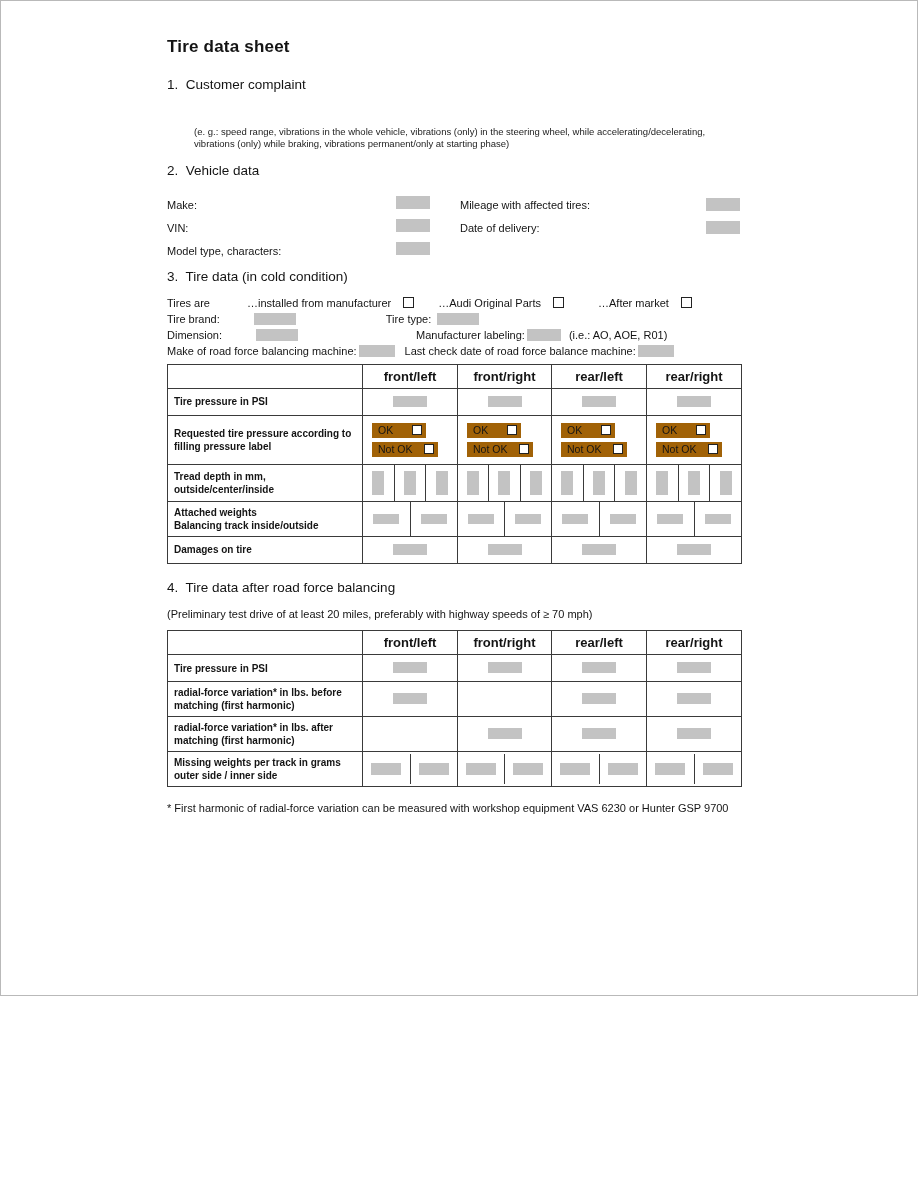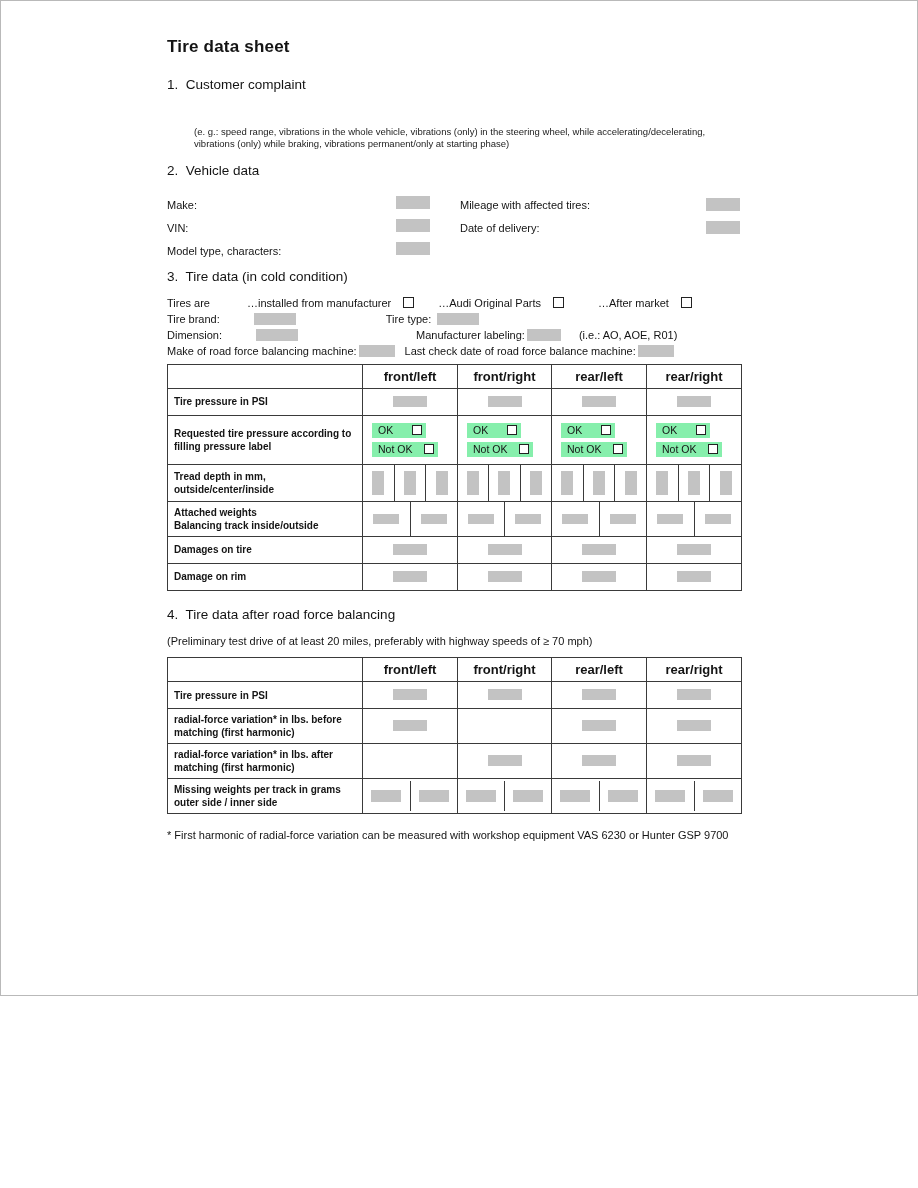--- a/index.html
+++ b/index.html
@@ -41,40 +41,40 @@
   .vlab1 { width: 229px; }
   .vboxslot { width: 64px; }
   .vlab2 { width: 246px; }
   .vrow-model { margin-top: 8px; margin-bottom: 10px; }
 
   
   .line { display: flex; align-items: flex-end; font-size: 11px; margin-bottom: 4px; }
   .optgroup { display: inline-flex; align-items: center; gap: 12px; }
   .og1 { margin-left: 37px; } .og2 { margin-left: 24px; } .og3 { margin-left: 34px; }
   .cb { width: 11px; height: 11px; background: #fff; border: 1px solid #222; display: inline-block; }
-  .ml2 { margin-left: 2px; } .ml6 { margin-left: 6px; } .ml8 { margin-left: 18px; }
+  .ml2 { margin-left: 2px; } .ml6 { margin-left: 6px; } .ml8 { margin-left: 8px; }
   .ml10 { margin-left: 10px; } .ml34 { margin-left: 34px; } .ml90 { margin-left: 90px; } .ml118 { margin-left: 118px; }
   .line-machine { margin-bottom: 7px; }
 
   
   table.dtable { border-collapse: collapse; width: 574px; table-layout: fixed; margin-bottom: 14px; }
   .dtable th, .dtable td { border: 1px solid #3a3a3a; }
   .dtable th { font-size: 13px; font-weight: bold; text-align: center; padding: 4px 2px; }
   .dtable td.lab { font-size: 10px; font-weight: bold; text-align: left; padding: 4px 6px; line-height: 1.3; vertical-align: middle; }
   .dtable td.c { text-align: center; vertical-align: middle; padding: 4px 2px; }
   tr.h-sm td { height: 24px; }
   td.split { padding: 0; vertical-align: middle; }
   .splitwrap { display: flex; align-items: stretch; width: 100%; }
   .splitwrap .sub { flex: 1; display: flex; align-items: center; justify-content: center; border-left: 1px solid #3a3a3a; }
   .splitwrap .sub:first-child { border-left: none; }
   .h34 { height: 36px; } .h30 { height: 34px; } .h28 { height: 30px; }
 
   td.req { text-align: left; vertical-align: middle; padding: 0; }
   .chipcol { display: flex; flex-direction: column; gap: 4px; align-items: flex-start; padding: 7px 0 7px 9px; }
-  .chip { display: inline-flex; align-items: center; justify-content: space-between; background: #86efac; height: 15px; padding: 0 4px 0 6px; font-size: 10.5px; }
+  .chip { display: inline-flex; align-items: center; justify-content: space-between; background: #a16207; height: 15px; padding: 0 4px 0 6px; font-size: 10.5px; }
   .chip.ok { width: 54px; }
   .chip.nok { width: 66px; }
   .chip .cbx { width: 10px; height: 10px; background: #fff; border: 1px solid #222; display: inline-block; }
 
   
   .warm-bold { font-size: 11.5px; font-weight: bold; line-height: 1.25; }
   .warm-note { font-size: 11px; line-height: 1.25; margin-bottom: 9px; }
 
   .footnote { font-size: 11px; line-height: 1.35; width: 574px; }
 </style>
@@ -325,27 +325,20 @@
               </div>
             </td>
         </tr>
         <tr class="h-sm">
           <td class="lab">Damages on tire</td>
           <td class="c"><span class="gb b-tab"></span></td>
           <td class="c"><span class="gb b-tab"></span></td>
           <td class="c"><span class="gb b-tab"></span></td>
           <td class="c"><span class="gb b-tab"></span></td>
         </tr>
-        <tr class="h-sm">
-          <td class="lab">Damage on rim</td>
-          <td class="c"><span class="gb b-tab"></span></td>
-          <td class="c"><span class="gb b-tab"></span></td>
-          <td class="c"><span class="gb b-tab"></span></td>
-          <td class="c"><span class="gb b-tab"></span></td>
-        </tr>
       </tbody>
     </table>
 
     <div class="sec" id="sec4">4.  Tire data after road force balancing</div>
     <div class="warm-note">(Preliminary test drive of at least 20 miles, preferably with highway speeds of ≥ 70 mph)</div>
 
     <table class="dtable">
       <colgroup>
           <col style="width:195px">
           <col style="width:95px">

